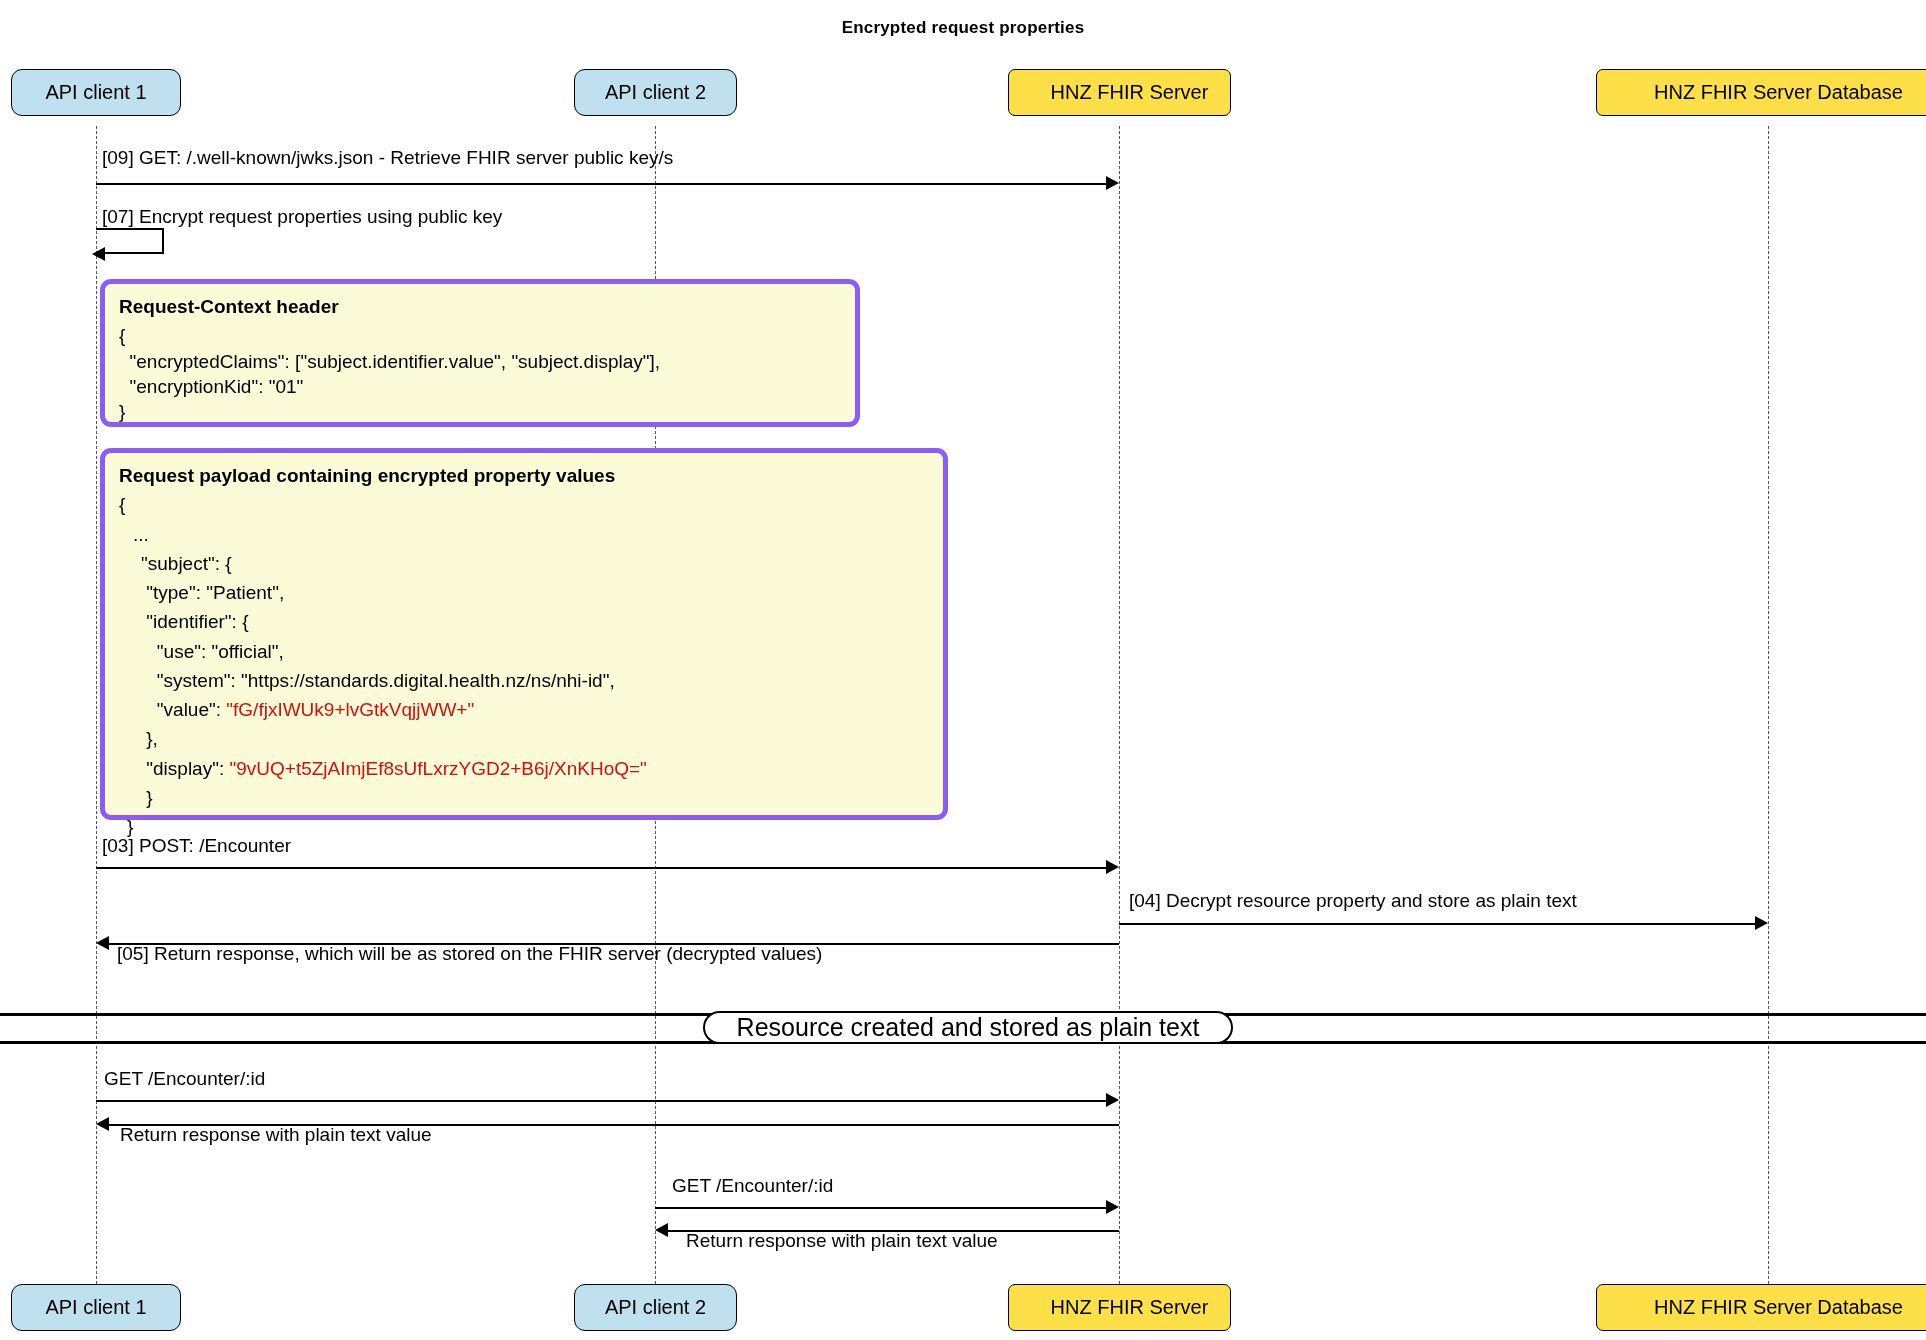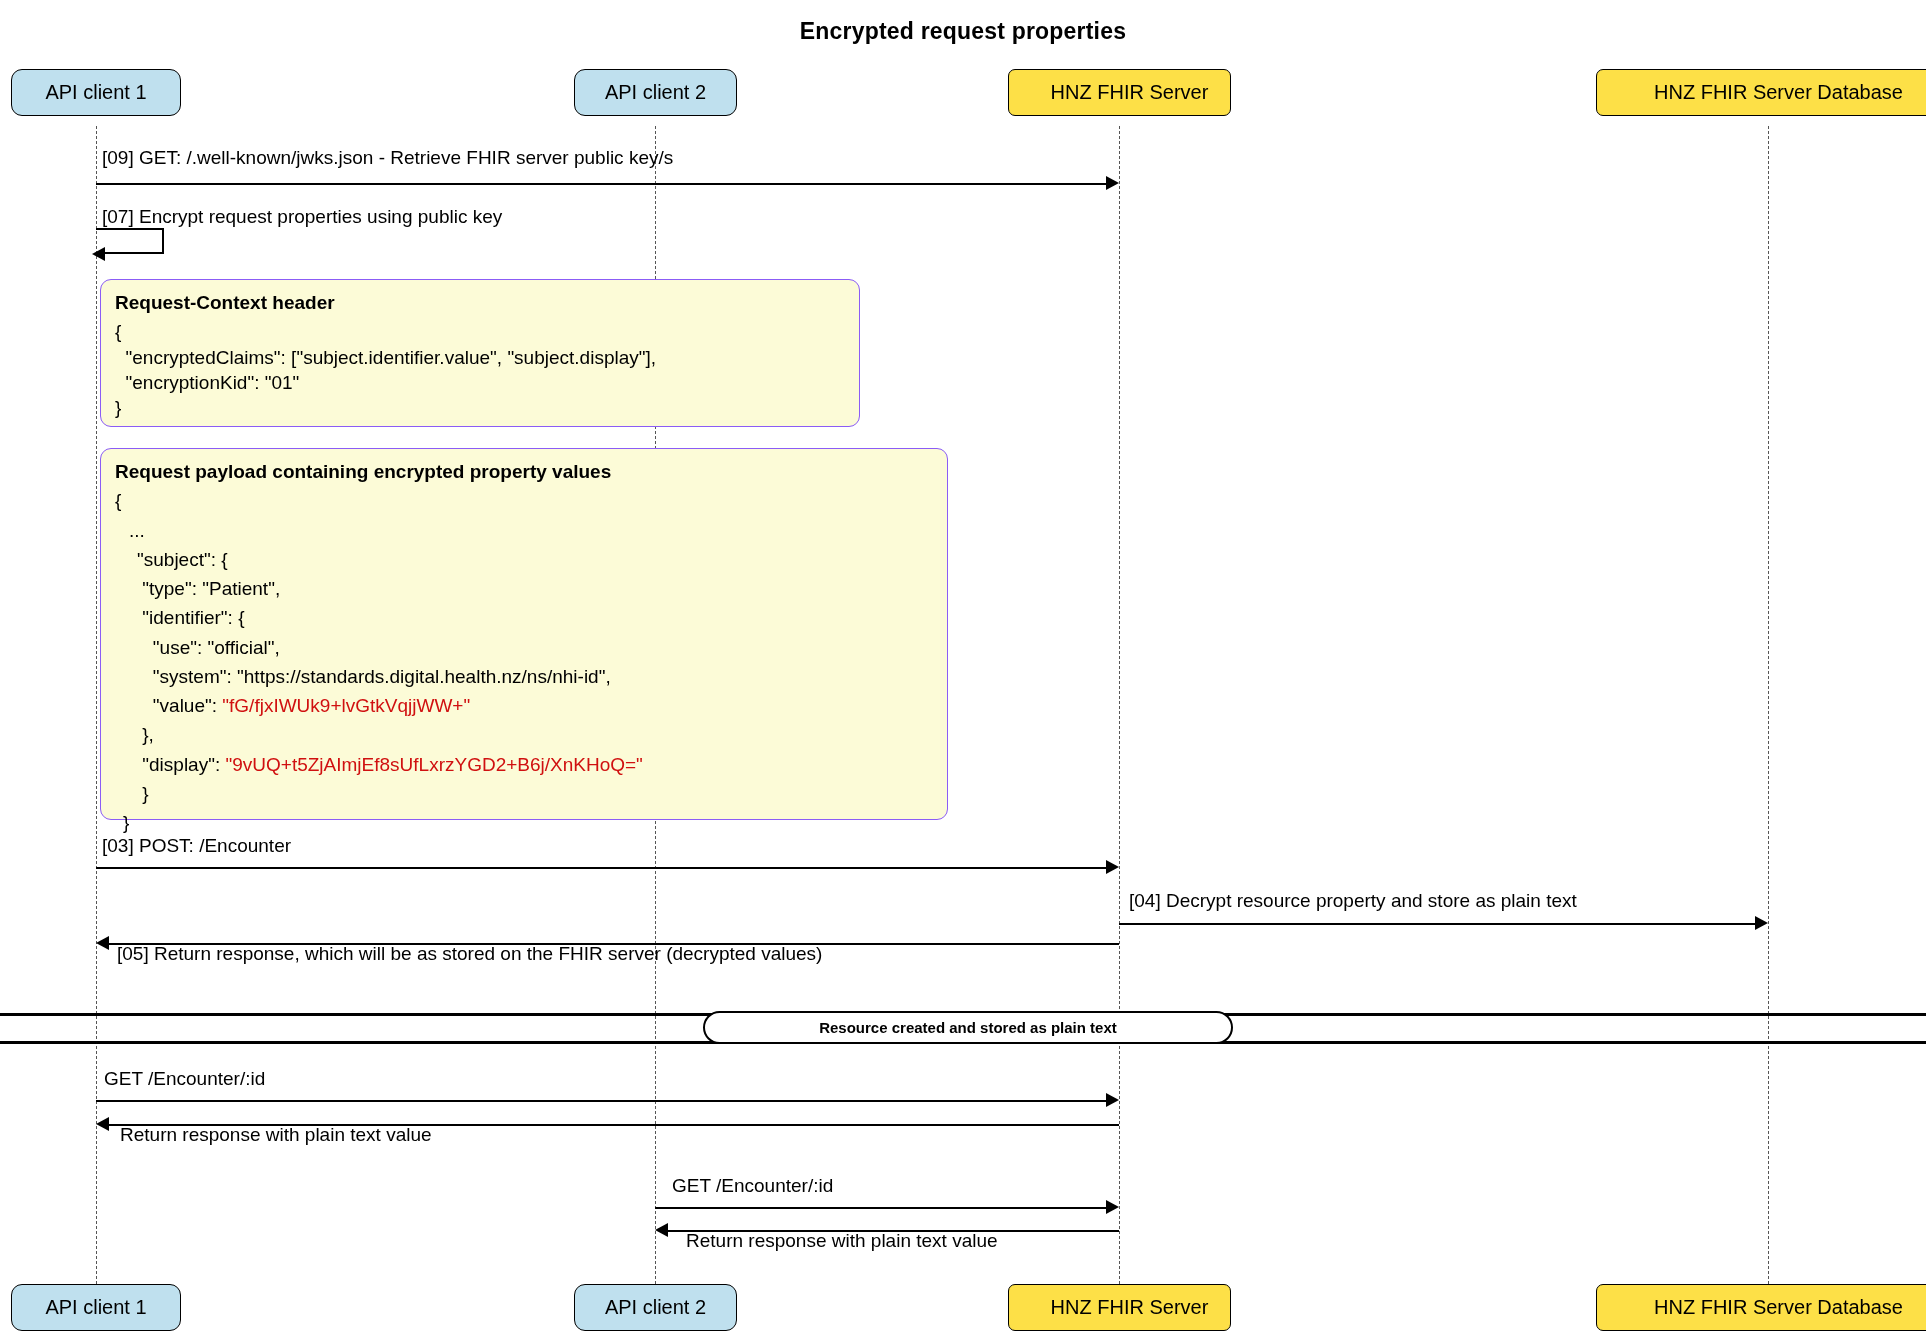--- a/index.html
+++ b/index.html
@@ -17,21 +17,21 @@
     height: 1340px;
     background: #ffffff;
     overflow: hidden;
   }
   .title {
     position: absolute;
     top: 18px;
     left: 0;
     width: 1926px;
     text-align: center;
-    font-size: 23px;
+    font-size: 17px;
     font-weight: bold;
     letter-spacing: 0.2px;
   }
   
   .lifeline {
     position: absolute;
     width: 0;
     border-left: 1px dashed #555555;
     top: 126px;
     height: 1158px;
@@ -80,21 +80,21 @@
     border: 2px solid #000000;
     border-left: none;
     height: 26px;
   }
 
   
   .note {
     position: absolute;
     box-sizing: border-box;
     background: #fcfbd7;
-    border: 1px solid #8b5cf6;
+    border: 5px solid #8b5cf6;
     border-radius: 11px;
     padding: 10px 14px;
     font-size: 19px;
     line-height: 1.33;
   }
   .note b {
     font-weight: bold;
   }
   .note pre {
     margin: 4px 0 0 0;
@@ -115,22 +115,22 @@
   }
   .divider-label {
     position: absolute;
     box-sizing: border-box;
     background: #ffffff;
     border: 2px solid #000000;
     border-radius: 17px;
     height: 33px;
     line-height: 29px;
     padding: 0 18px;
-    font-size: 15px;
-    font-weight: bold;
+    font-size: 25px;
+    font-weight: normal;
     text-align: center;
     white-space: nowrap;
   }
 </style>
 </head>
 <body>
 
 <div id="canvas">
 
   <div class="title">Encrypted request properties</div>

